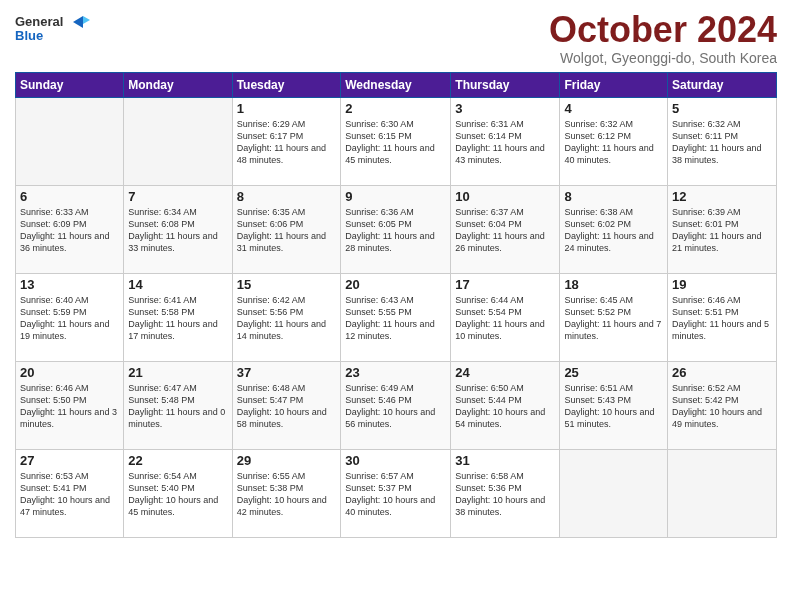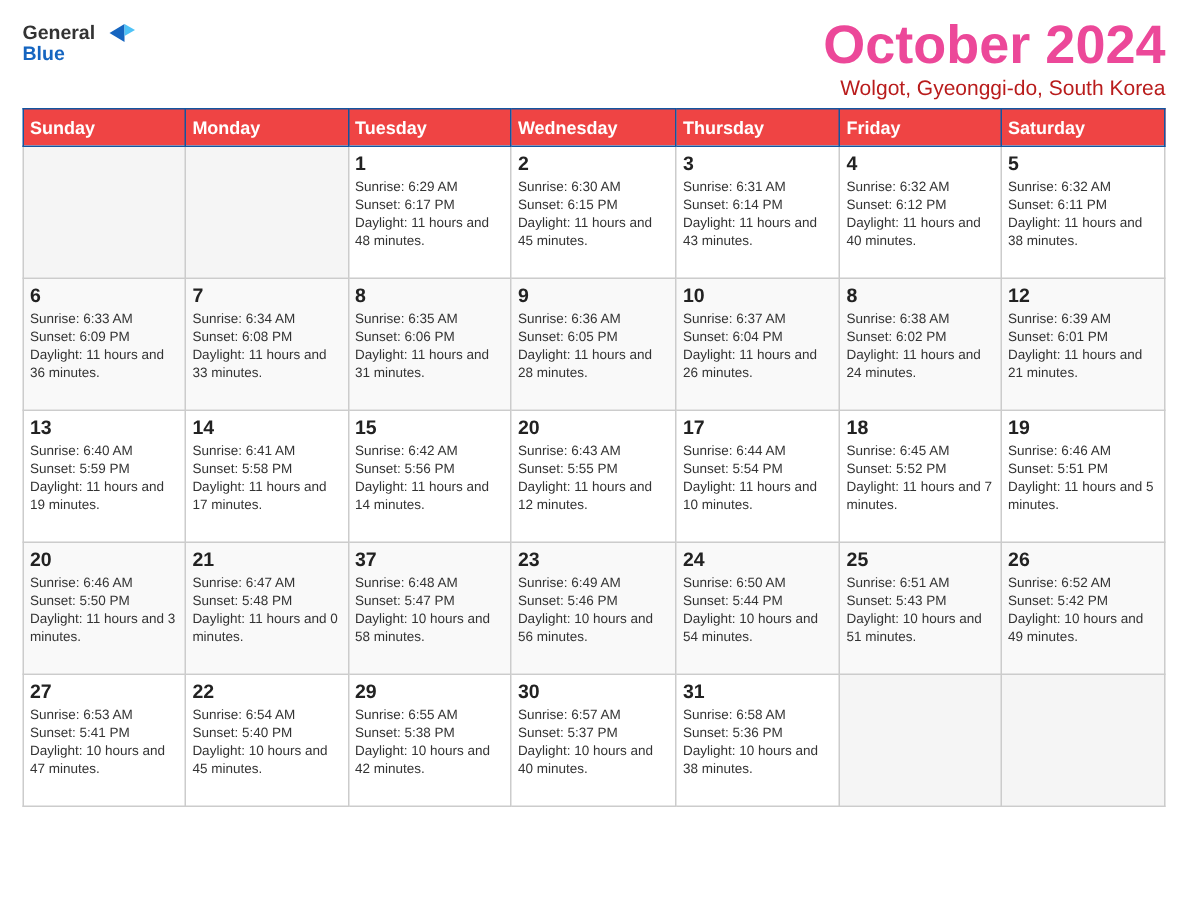--- a/index.html
+++ b/index.html
@@ -25,34 +25,34 @@
       display: flex;
       flex-direction: column;
       align-items: flex-start;
     }
     .title-block {
       text-align: right;
     }
     .month-title {
       font-size: 36px;
       font-weight: bold;
-      color: #ec4899;
+      color: #7f1d1d;
       line-height: 1.1;
     }
     .subtitle {
       font-size: 14px;
-      color: #b91c1c;
+      color: #737373;
     }
     .calendar {
       width: 100%;
       border-collapse: collapse;
       border: 1px solid #ccc;
     }
     .calendar th {
-      background-color: #ef4444;
+      background-color: #4c1d95;
       color: #fff;
       font-size: 12px;
       font-weight: bold;
       padding: 5px 4px;
       text-align: left;
       border: 1px solid #1255a0;
     }
     .calendar td {
       vertical-align: top;
       border: 1px solid #ccc;

